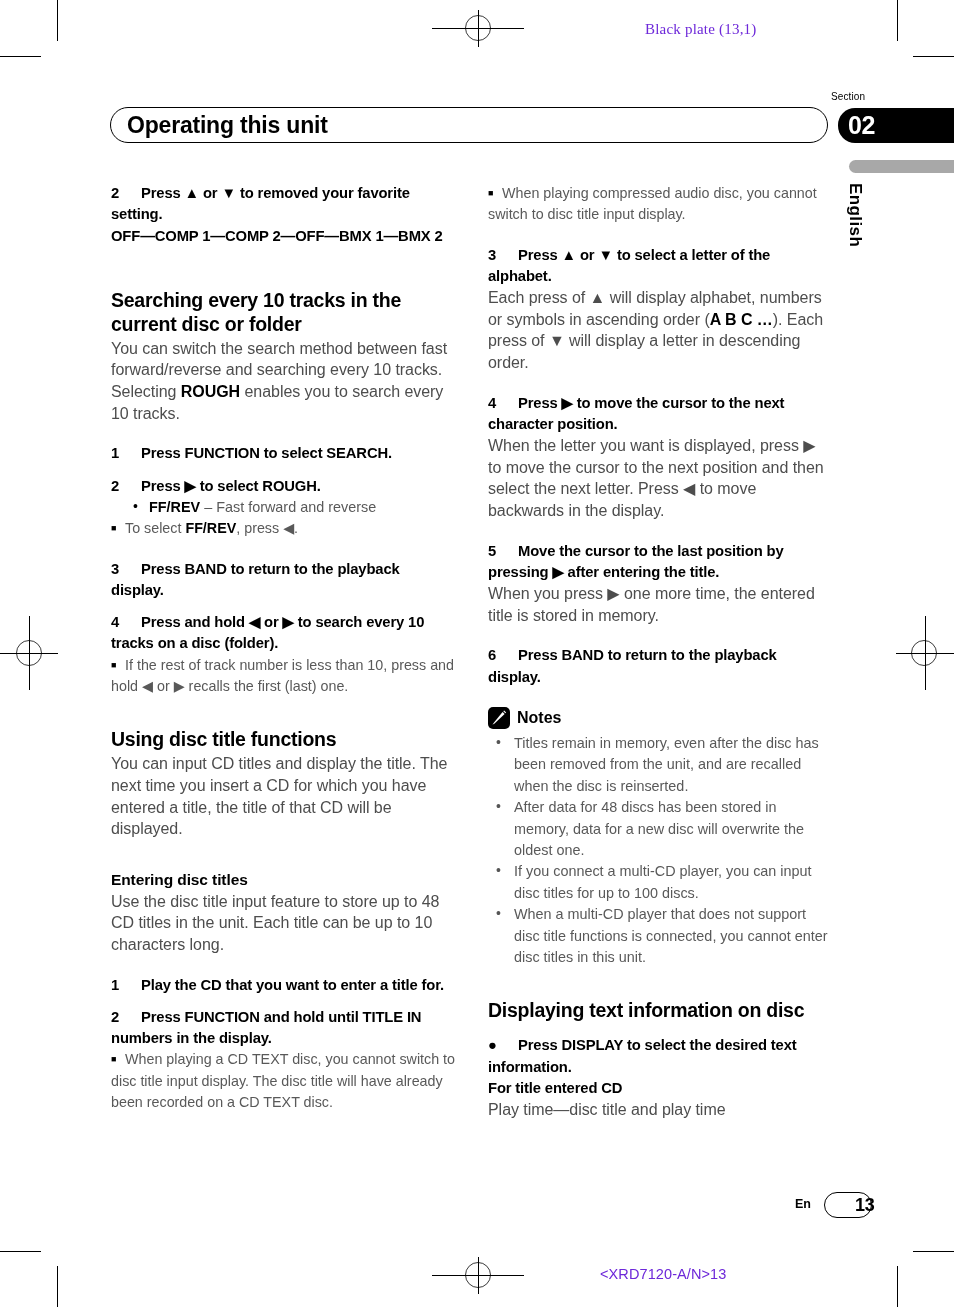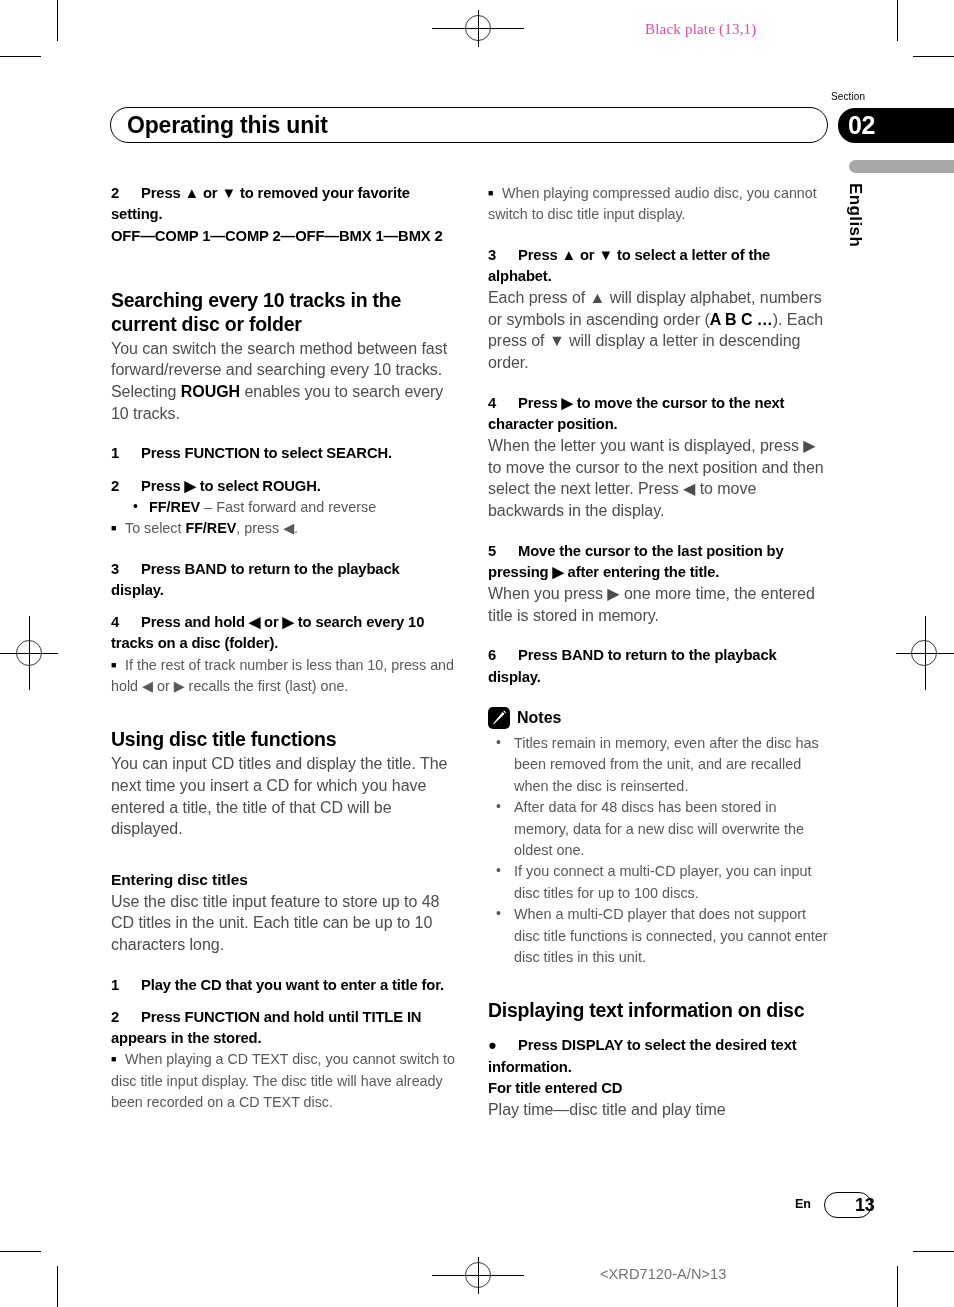--- a/index.html
+++ b/index.html
@@ -27,21 +27,21 @@
   }
   .reg-h, .reg-v { position: absolute; background: #000; }
 
   
   .plate-label {
     position: absolute;
     top: 21px;
     left: 645px;
     font-family: "Liberation Serif", serif;
     font-size: 15px;
-    color: #ec4899;
+    color: #6d28d9;
     letter-spacing: 0.2px;
   }
 
   
   .section-word {
     position: absolute;
     top: 91px;
     left: 831px;
     font-size: 10px;
     font-weight: normal;
@@ -264,21 +264,21 @@
     font-size: 18px;
     font-weight: bold;
     letter-spacing: -0.3px;
     margin-left: 19px;
   }
   .foot-code {
     position: absolute;
     top: 1266px;
     left: 600px;
     font-size: 14.5px;
-    color: #737373;
+    color: #6d28d9;
     letter-spacing: 0.1px;
   }
 </style>
 </head>
 <body>
 
 <div class="mark" style="left:57px;  top:0px;    width:1.4px; height:41px;"></div>
 <div class="mark" style="left:0px;   top:56px;   width:41px;  height:1.4px;"></div>
 <div class="mark" style="left:897px; top:0px;    width:1.4px; height:41px;"></div>
 <div class="mark" style="left:913px; top:56px;  width:41px;  height:1.4px;"></div>
@@ -372,21 +372,21 @@
 
   <div class="gap-m"></div>
 
   <p class="step">
     <span class="num">1</span><span>Play the CD that you want to enter a title for.</span>
   </p>
 
   <div class="gap-s"></div>
 
   <p class="step">
-    <span class="num">2</span><span>Press FUNCTION and hold until TITLE IN appears in the stored.</span>
+    <span class="num">2</span><span>Press FUNCTION and hold until TITLE IN numbers in the display.</span>
   </p>
   <p class="note-sq"><span class="sq">■</span><span>When playing a CD TEXT disc, you cannot switch to disc title input display. The disc title will have already been recorded on a CD TEXT disc.</span></p>
 
 </div>
 
 <div class="col col-right">
 
   <p class="note-sq"><span class="sq">■</span><span>When playing compressed audio disc, you cannot switch to disc title input display.</span></p>
 
   <div class="gap-m"></div>

